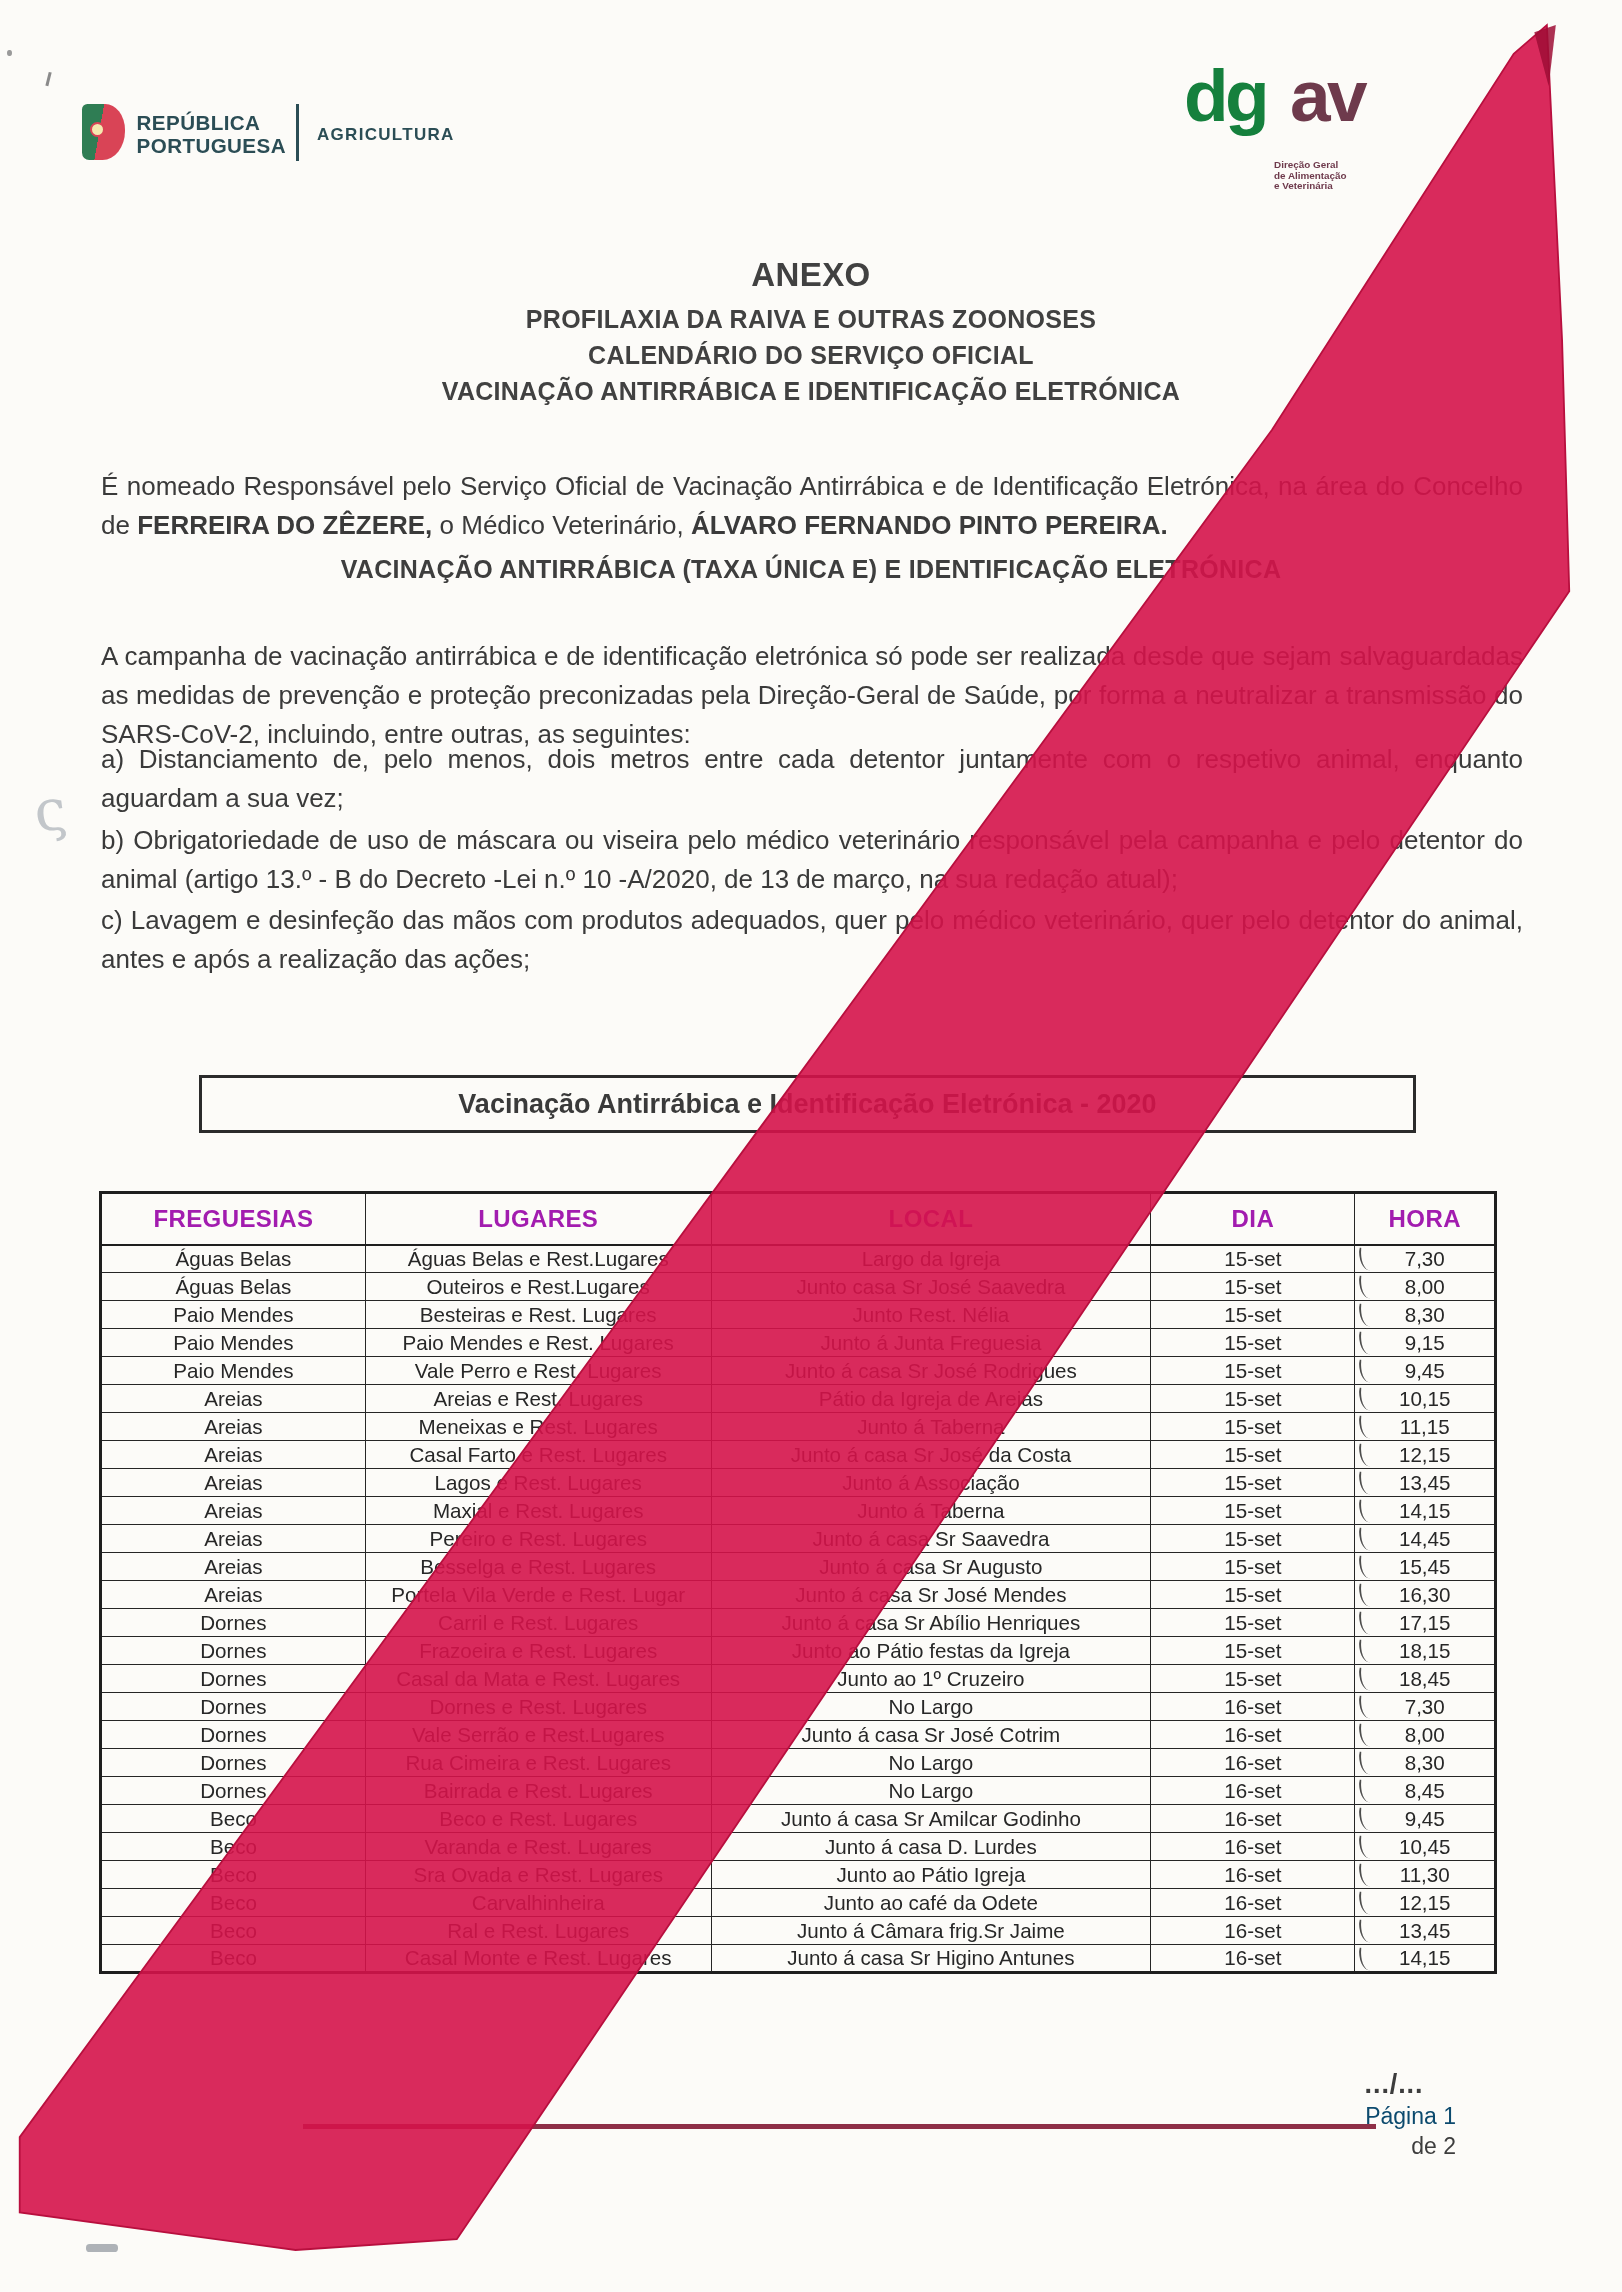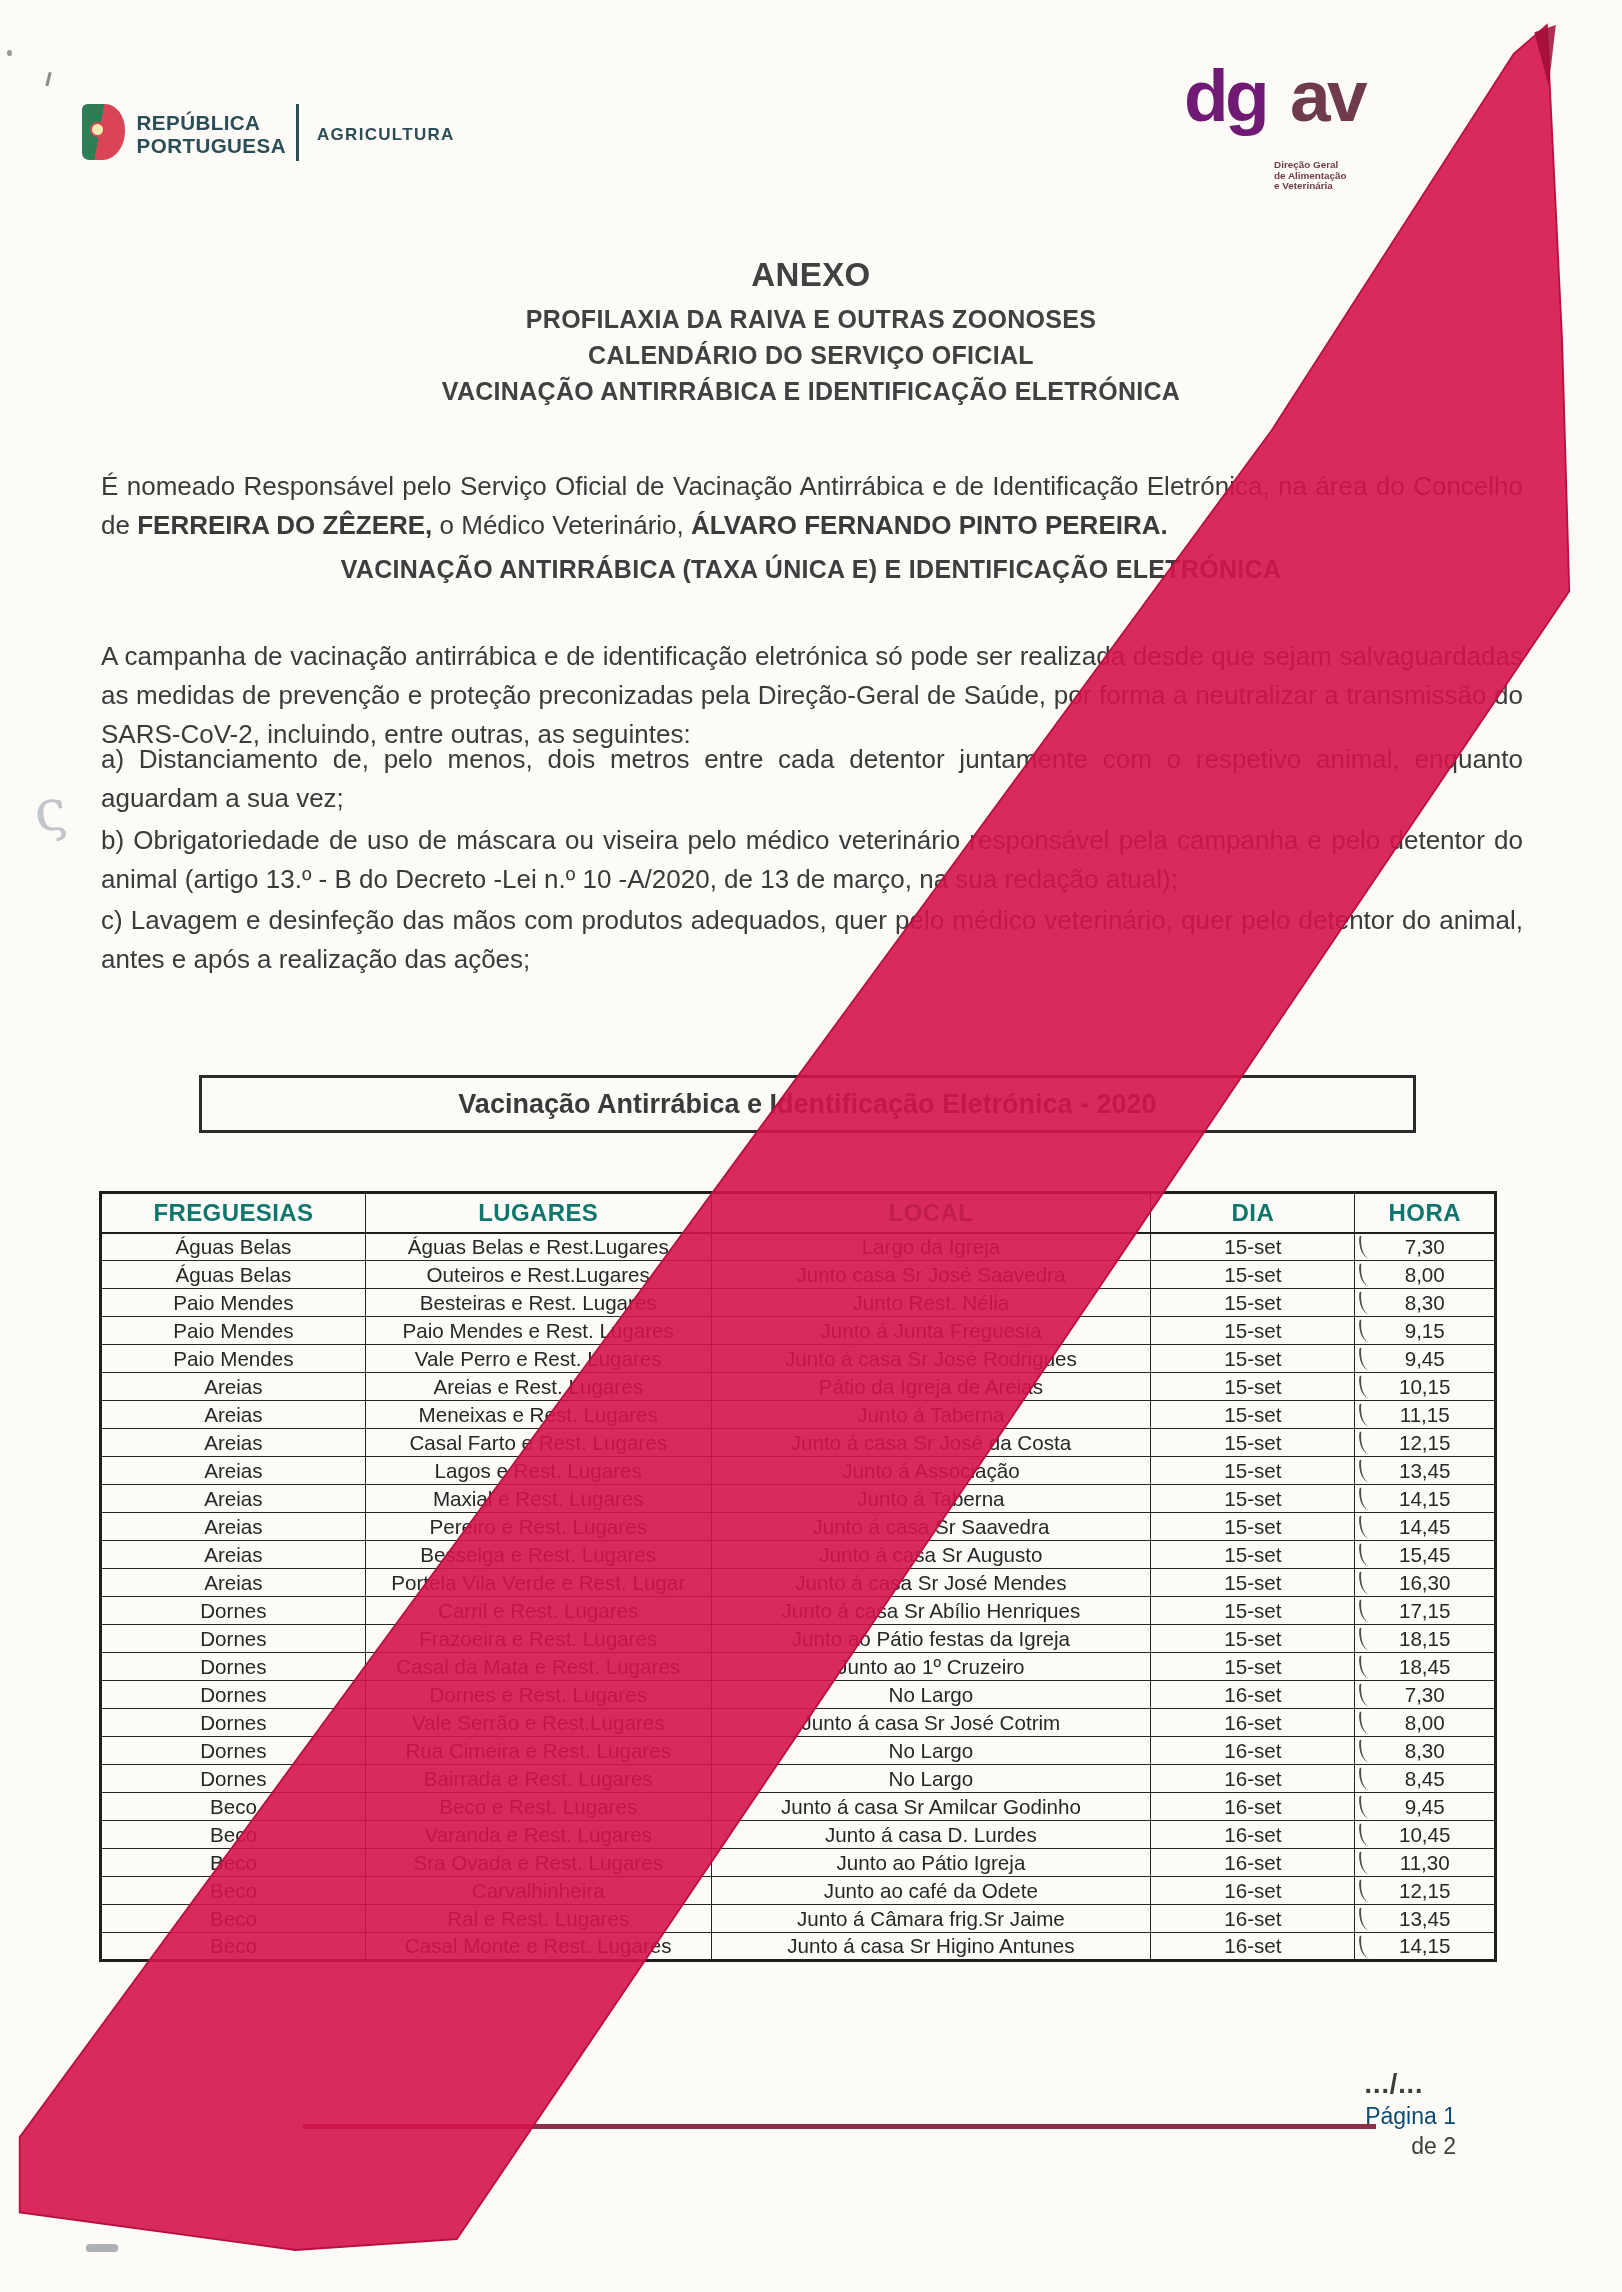--- a/index.html
+++ b/index.html
@@ -26,21 +26,21 @@
     margin-left:11.6px;font-weight:bold;font-size:20.6px;line-height:23px;
     color:#2b4d55;letter-spacing:0.4px;padding-top:7.2px;
   }
   .header-sep{position:absolute;left:296px;top:104px;width:2.7px;height:57px;background:#2b4d55;}
   .ministry{
     position:absolute;left:317px;top:125px;font-size:17px;font-weight:bold;
     letter-spacing:1.3px;color:#2b4d55;
   }
   .dgav{position:absolute;left:1184px;top:59px;width:269px;}
   .dgav-word{font-size:73px;font-weight:bold;letter-spacing:-3.6px;line-height:1;}
-  .dgav-dg{color:#701a75;}
+  .dgav-dg{color:#15803d;}
   .dgav-av{color:#6e3a4c;padding-left:24px;}
   .dgav-caption{
     position:absolute;left:90px;top:101px;
     font-size:9.9px;line-height:10.7px;font-weight:bold;color:#6e3a4c;
   }
   
   .title-block{position:absolute;left:101px;top:256px;width:1420px;text-align:center;color:#414141;}
   .anexo{font-size:33px;font-weight:bold;margin:0 0 7.2px 0;letter-spacing:0.4px;}
   .title-line{font-size:25px;font-weight:bold;line-height:36px;letter-spacing:0.3px;}
   
@@ -65,21 +65,21 @@
     position:absolute;left:99px;top:1191px;
     border-collapse:collapse;table-layout:fixed;width:1398px;
     background:transparent;
   }
   table.schedule th, table.schedule td{
     border:1.8px solid #262626;overflow:hidden;white-space:nowrap;
     text-align:center;padding:0 3.6px;box-sizing:border-box;
   }
   table.schedule{border:3.6px solid #1e1e1e;}
   table.schedule th{
-    height:40px;font-size:24px;font-weight:bold;color:#0f766e;
+    height:52px;font-size:24px;font-weight:bold;color:#a21caf;
     border-bottom:2.7px solid #1e1e1e;letter-spacing:0.4px;
   }
   table.schedule td{height:28px;font-size:20.6px;color:#272727;}
   .col-freguesia{width:262px;}
   .col-lugares{width:342px;}
   .col-local{width:435px;}
   .col-dia{width:202px;}
   .col-hora{width:139px;position:relative;}
   td.col-hora::before{
     content:"";position:absolute;left:2.7px;top:2.7px;width:11.6px;height:22.4px;

